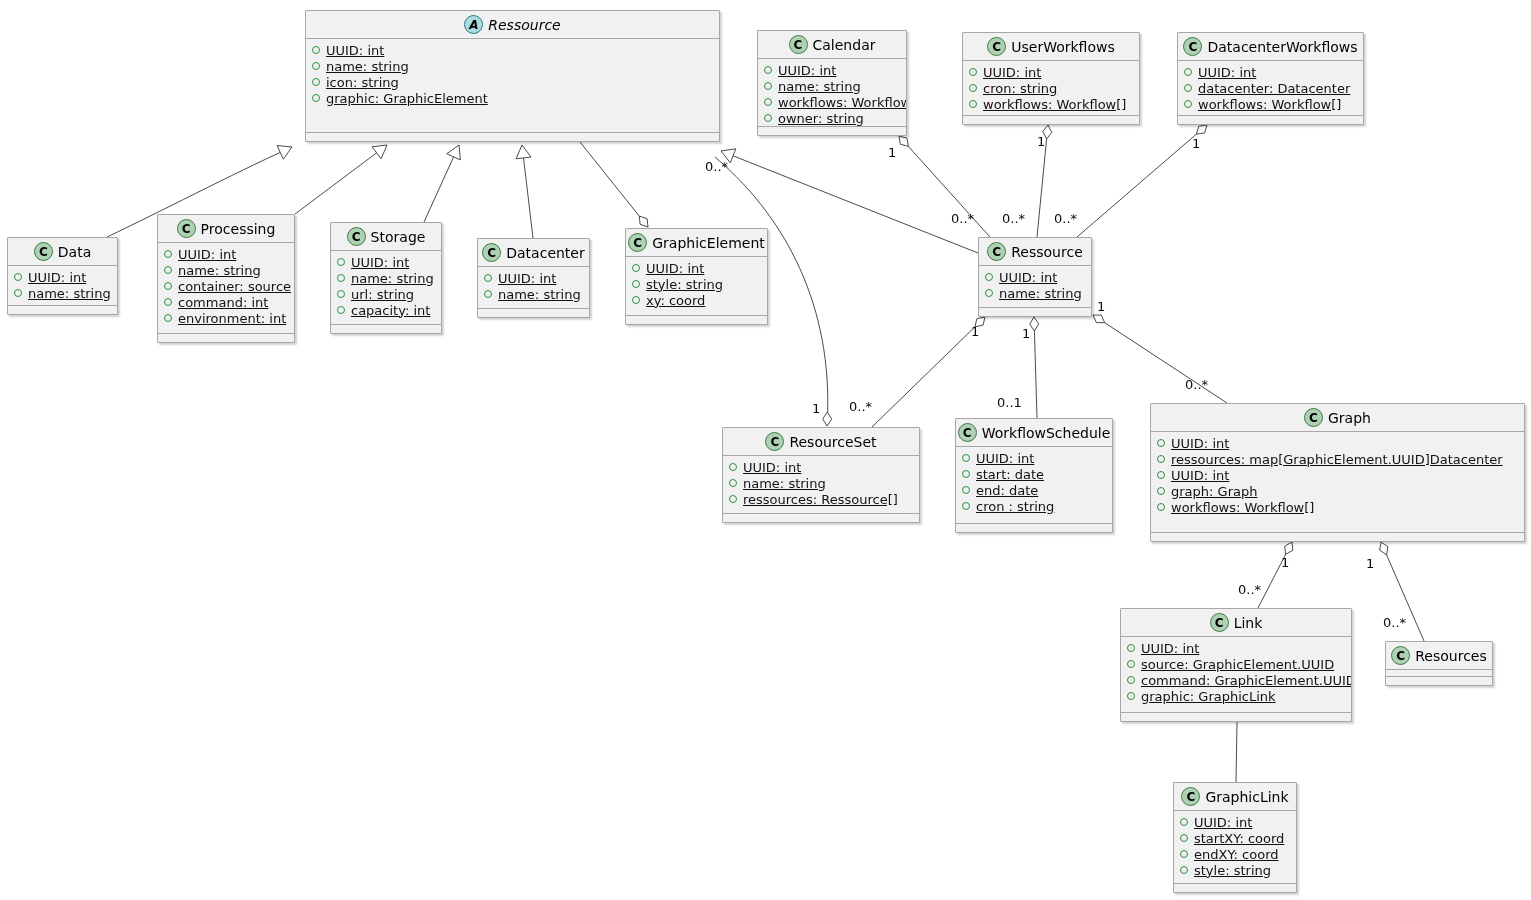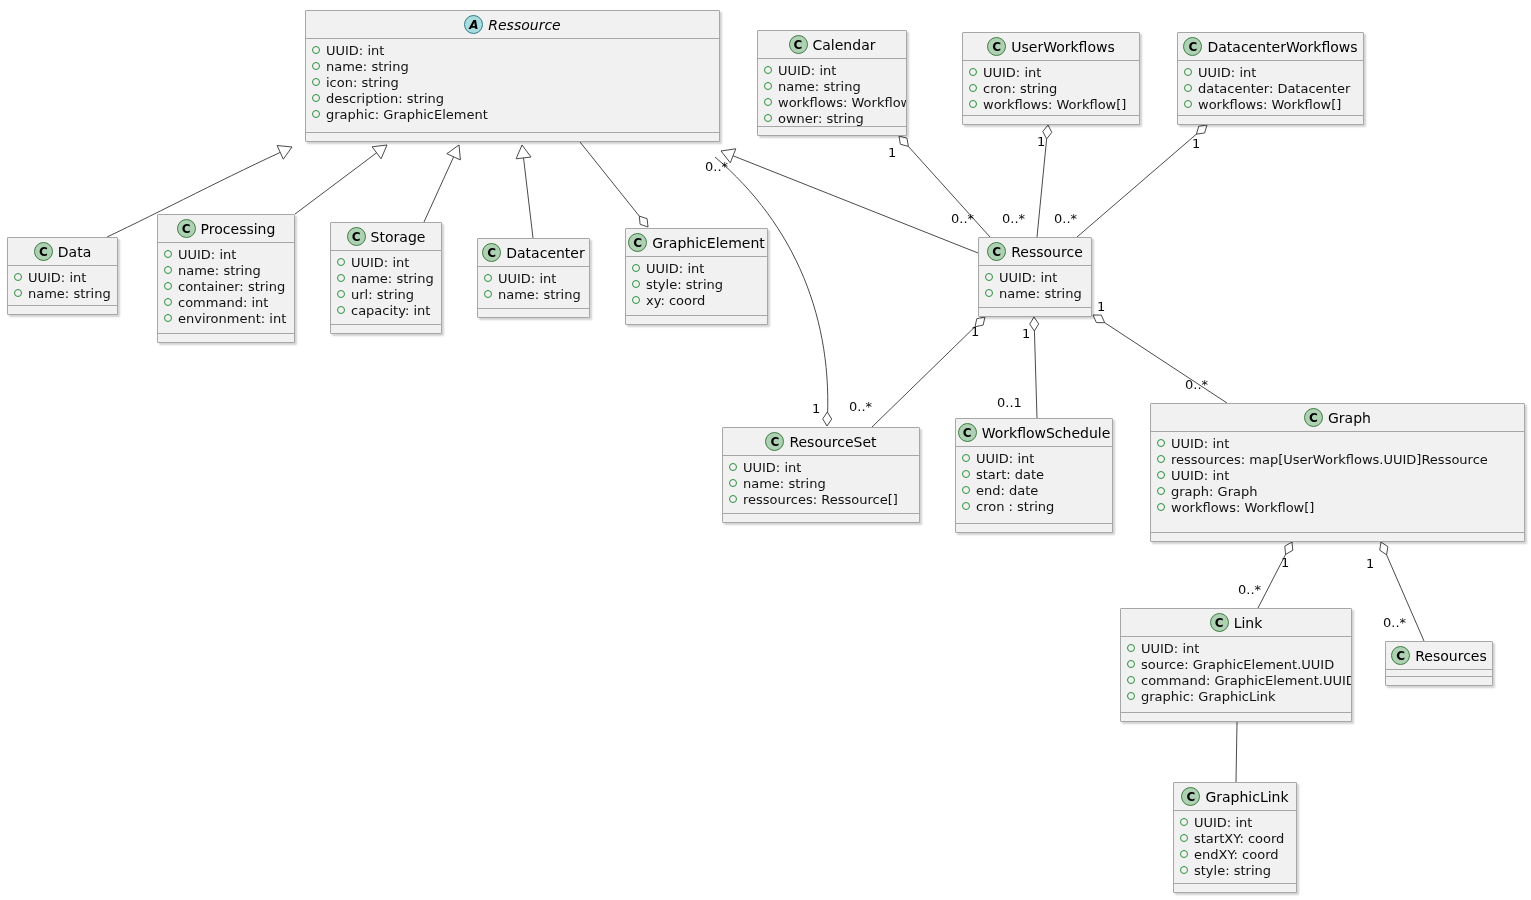--- a/index.html
+++ b/index.html
@@ -20,21 +20,21 @@
   }
   .uml-class.abstract .uml-title{font-style:italic;}
   .uml-icon{
     width:19px;height:19px;min-width:19px;border-radius:50%;
     display:flex;align-items:center;justify-content:center;
     font-weight:bold;font-size:12px;line-height:1;color:#000;box-sizing:border-box;
   }
   .icon-class{background:#ADD1B2;border:1px solid #3e7d42;}
   .icon-abstract{background:#A9DCDF;border:1px solid #2e7c87;font-style:italic;}
   .uml-attrs{flex:1 1 auto;padding:3px 6px 0 6px;overflow:hidden;}
-  .uml-attr{display:flex;align-items:center;height:16px;font-size:13px;color:#121212;white-space:nowrap;}
+  .uml-attr{display:flex;align-items:center;height:16px;font-size:13px;color:#121212;white-space:nowrap;text-decoration:underline;}
   .uml-bullet{
     width:6px;height:6px;min-width:6px;border:1px solid #2d9140;border-radius:50%;
     margin-right:6px;background:transparent;box-sizing:content-box;
   }
   .uml-footer{height:8px;min-height:8px;border-top:1px solid #a7a7a7;}
   .mult-label{position:absolute;font-size:13px;line-height:15px;color:#0a0a0a;white-space:nowrap;}
 </style>
 </head>
 <body>
 
@@ -85,24 +85,20 @@
         <div class="uml-attr">
           <span class="uml-bullet"></span>
           <span class="uml-attr-text">name: string</span>
         </div>
         <div class="uml-attr">
           <span class="uml-bullet"></span>
           <span class="uml-attr-text">icon: string</span>
         </div>
         <div class="uml-attr">
           <span class="uml-bullet"></span>
-          <span class="uml-attr-text">description: string</span>
-        </div>
-        <div class="uml-attr">
-          <span class="uml-bullet"></span>
           <span class="uml-attr-text">graphic: GraphicElement</span>
         </div>
       </div>
       <div class="uml-footer"></div>
     </div>
     <div class="uml-class" style="left: 757px; top: 30px; width: 150px; height: 106px;">
       <div class="uml-header">
         <span class="uml-icon icon-class">C</span>
         <span class="uml-title">Calendar</span>
       </div>
@@ -194,21 +190,21 @@
         <div class="uml-attr">
           <span class="uml-bullet"></span>
           <span class="uml-attr-text">UUID: int</span>
         </div>
         <div class="uml-attr">
           <span class="uml-bullet"></span>
           <span class="uml-attr-text">name: string</span>
         </div>
         <div class="uml-attr">
           <span class="uml-bullet"></span>
-          <span class="uml-attr-text">container: string</span>
+          <span class="uml-attr-text">container: source</span>
         </div>
         <div class="uml-attr">
           <span class="uml-bullet"></span>
           <span class="uml-attr-text">command: int</span>
         </div>
         <div class="uml-attr">
           <span class="uml-bullet"></span>
           <span class="uml-attr-text">environment: int</span>
         </div>
       </div>
@@ -345,21 +341,21 @@
         <span class="uml-icon icon-class">C</span>
         <span class="uml-title">Graph</span>
       </div>
       <div class="uml-attrs">
         <div class="uml-attr">
           <span class="uml-bullet"></span>
           <span class="uml-attr-text">UUID: int</span>
         </div>
         <div class="uml-attr">
           <span class="uml-bullet"></span>
-          <span class="uml-attr-text">ressources: map[UserWorkflows.UUID]Ressource</span>
+          <span class="uml-attr-text">ressources: map[GraphicElement.UUID]Datacenter</span>
         </div>
         <div class="uml-attr">
           <span class="uml-bullet"></span>
           <span class="uml-attr-text">UUID: int</span>
         </div>
         <div class="uml-attr">
           <span class="uml-bullet"></span>
           <span class="uml-attr-text">graph: Graph</span>
         </div>
         <div class="uml-attr">

